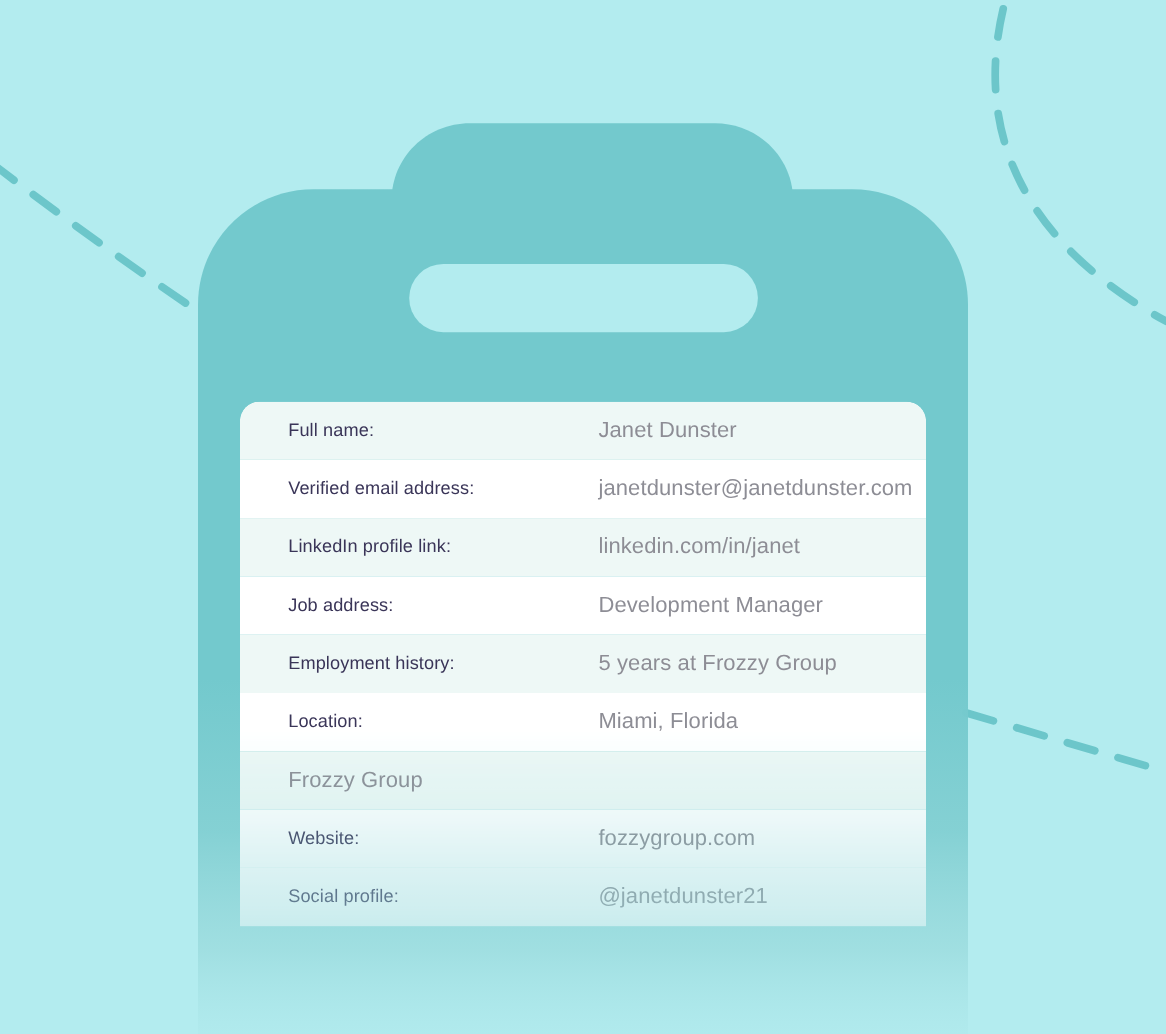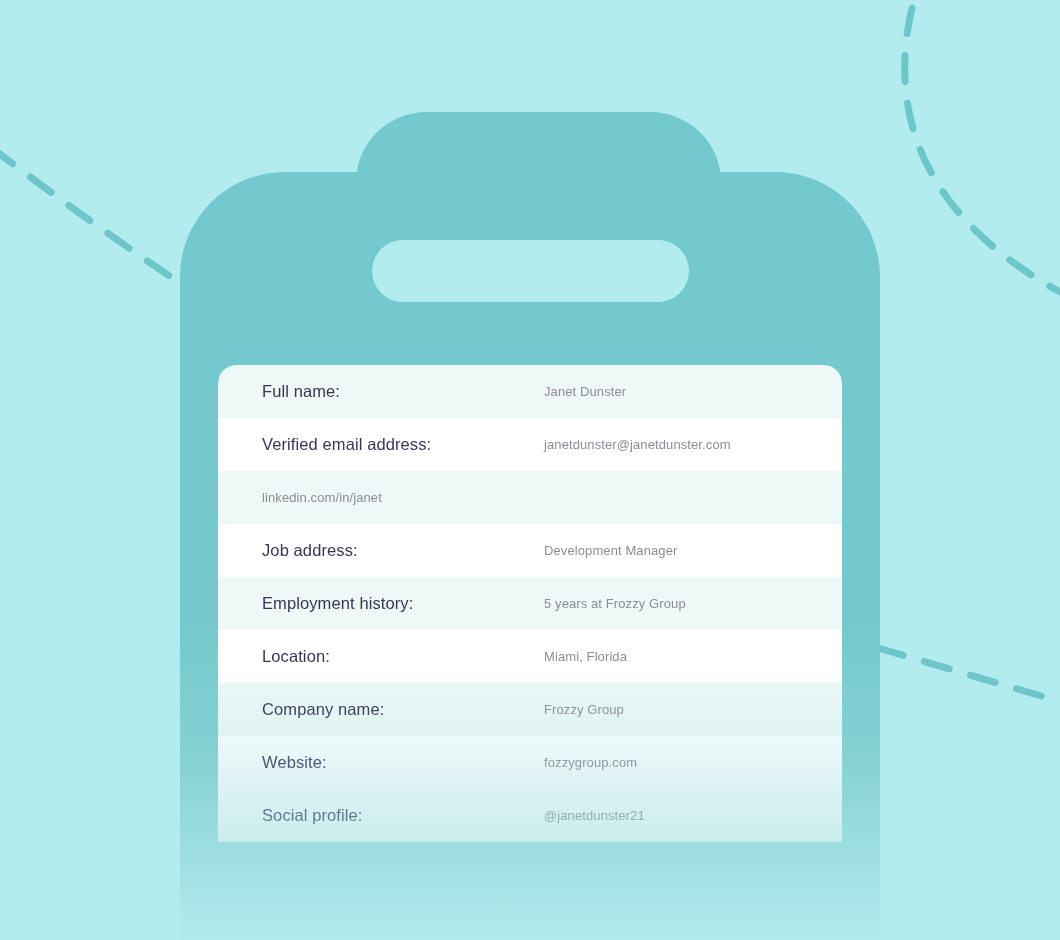--- a/index.html
+++ b/index.html
@@ -68,21 +68,21 @@
 
   .row-label {
     width:282px;
     flex:0 0 282px;
     font-size:16.5px;
     color:#3a3558;
     letter-spacing:0.1px;
     white-space:nowrap;
   }
   .row-value {
-    font-size:13px;
+    font-size:20px;
     color:#8d8d95;
     letter-spacing:0.1px;
     white-space:nowrap;
     text-align:right;
   }
 </style>
 </head>
 <body>
 
 <div id="stage">
@@ -130,40 +130,40 @@
       <span class="row-label">Full name:</span>
       <span class="row-value">Janet Dunster</span>
     </div>
 
     <div class="row even">
       <span class="row-label">Verified email address:</span>
       <span class="row-value">janetdunster@janetdunster.com</span>
     </div>
 
     <div class="row odd">
+      <span class="row-label">LinkedIn profile link:</span>
       <span class="row-value">linkedin.com/in/janet</span>
     </div>
 
     <div class="row even">
       <span class="row-label">Job address:</span>
       <span class="row-value">Development Manager</span>
     </div>
 
     <div class="row odd">
       <span class="row-label">Employment history:</span>
       <span class="row-value">5 years at Frozzy Group</span>
     </div>
 
     <div class="row even">
       <span class="row-label">Location:</span>
       <span class="row-value">Miami, Florida</span>
     </div>
 
     <div class="row odd">
-      <span class="row-label">Company name:</span>
       <span class="row-value">Frozzy Group</span>
     </div>
 
     <div class="row even">
       <span class="row-label">Website:</span>
       <span class="row-value">fozzygroup.com</span>
     </div>
 
 
     <div class="row even">

